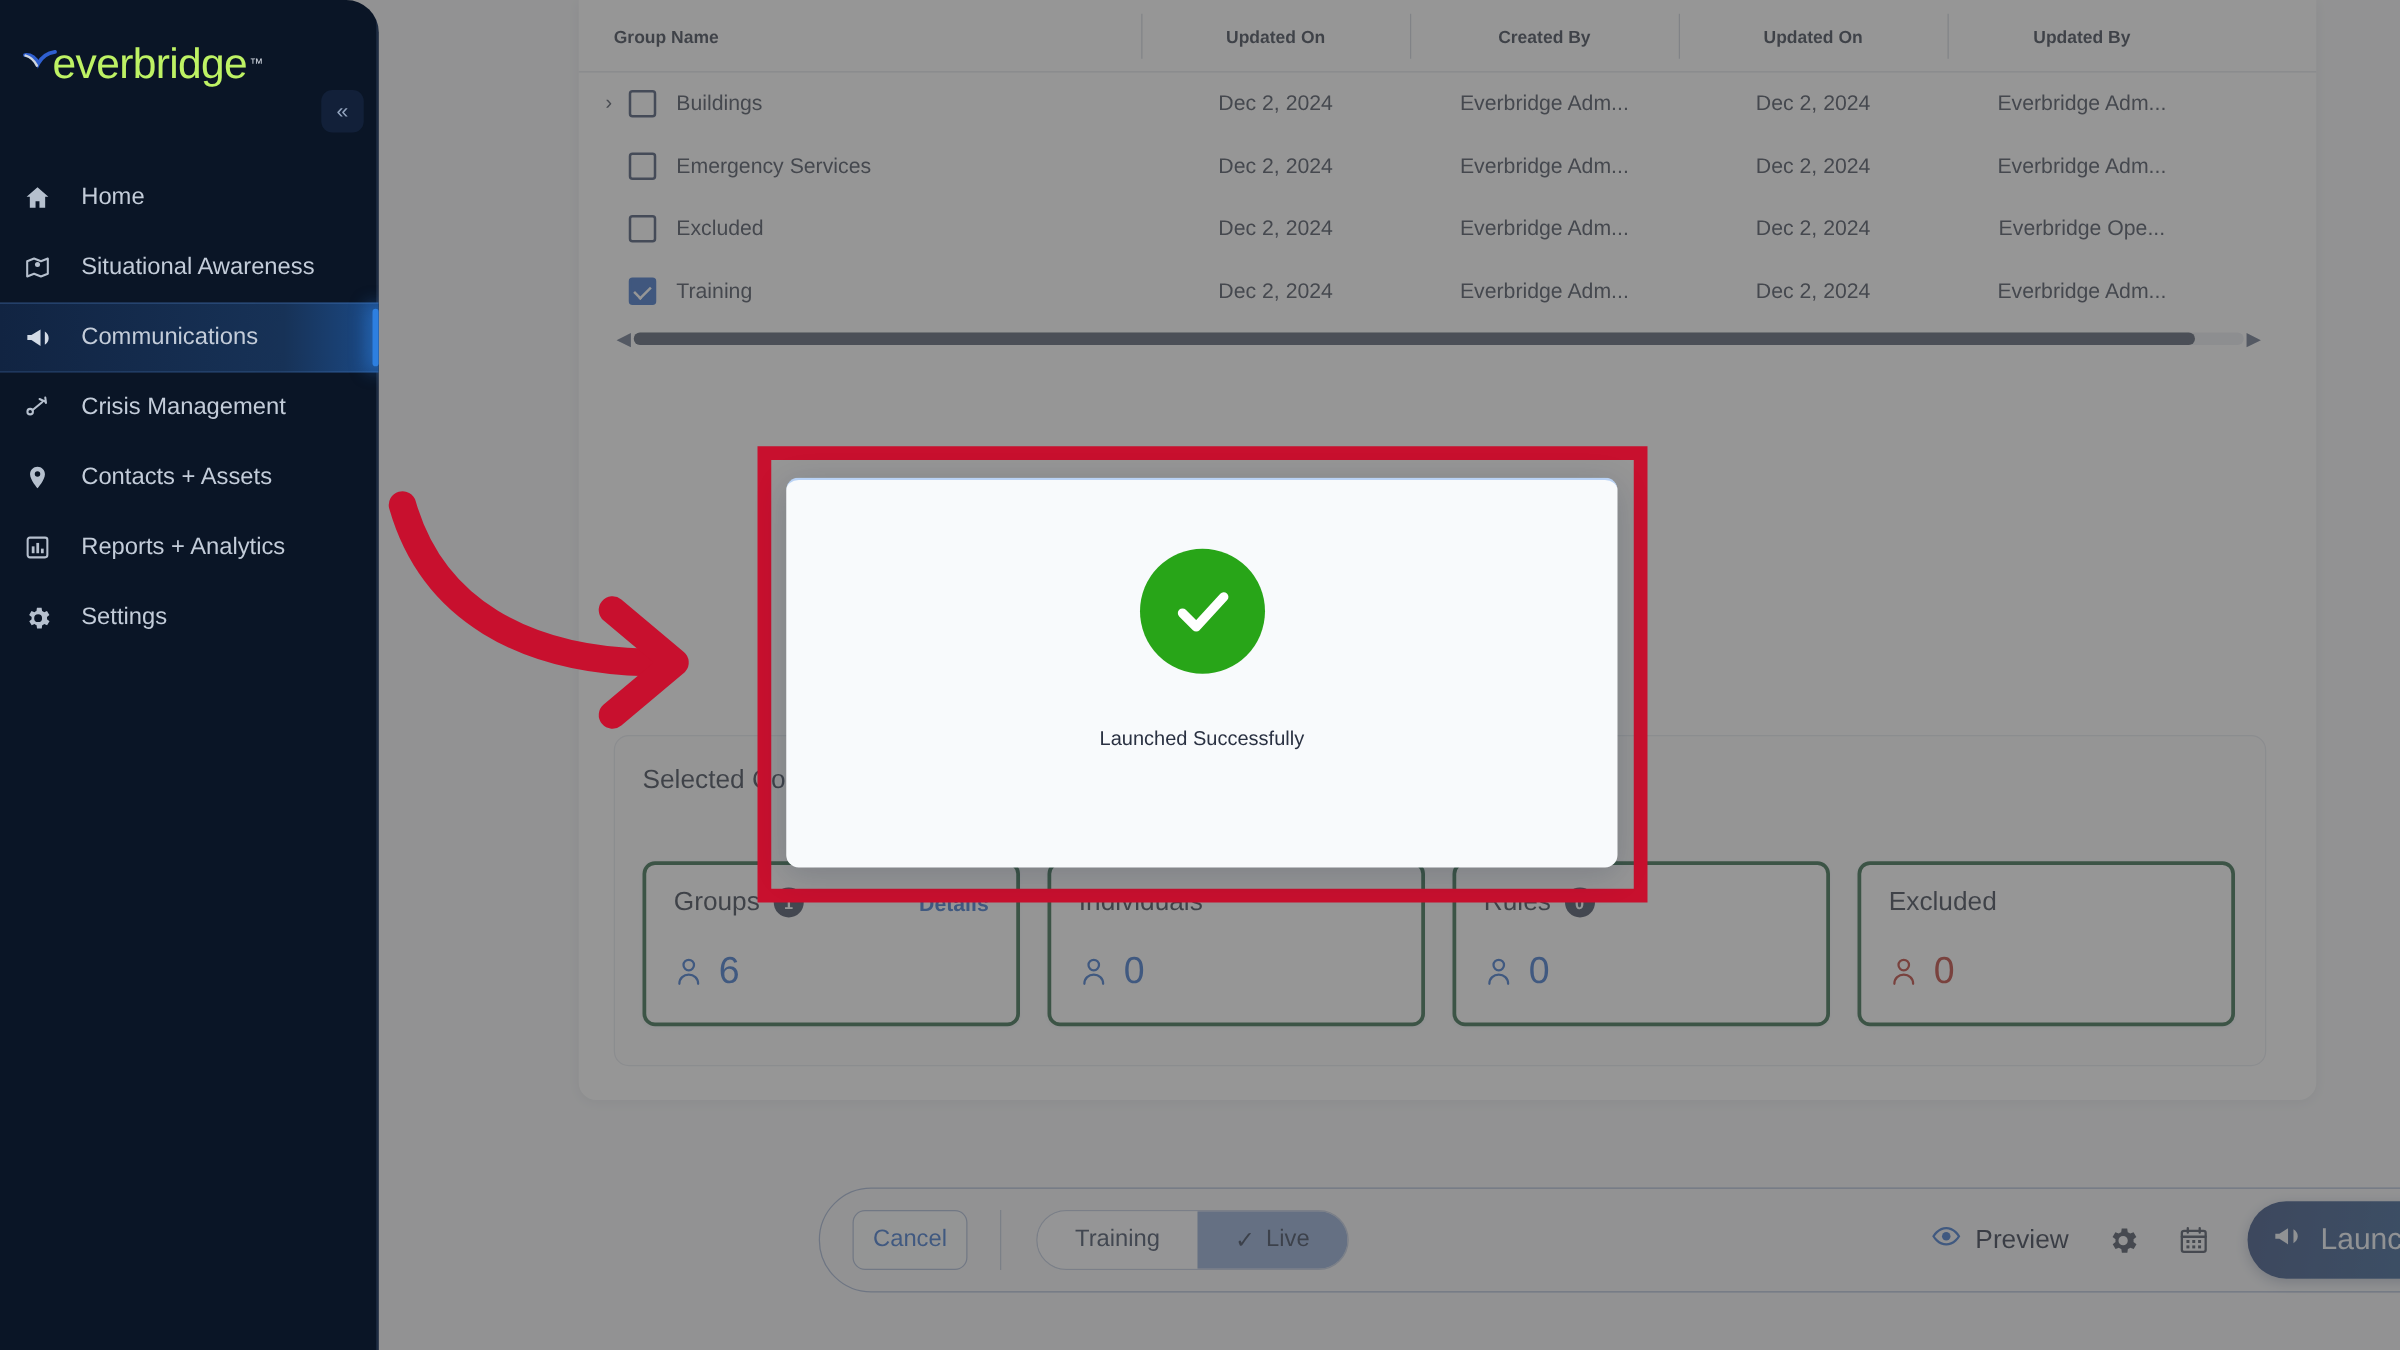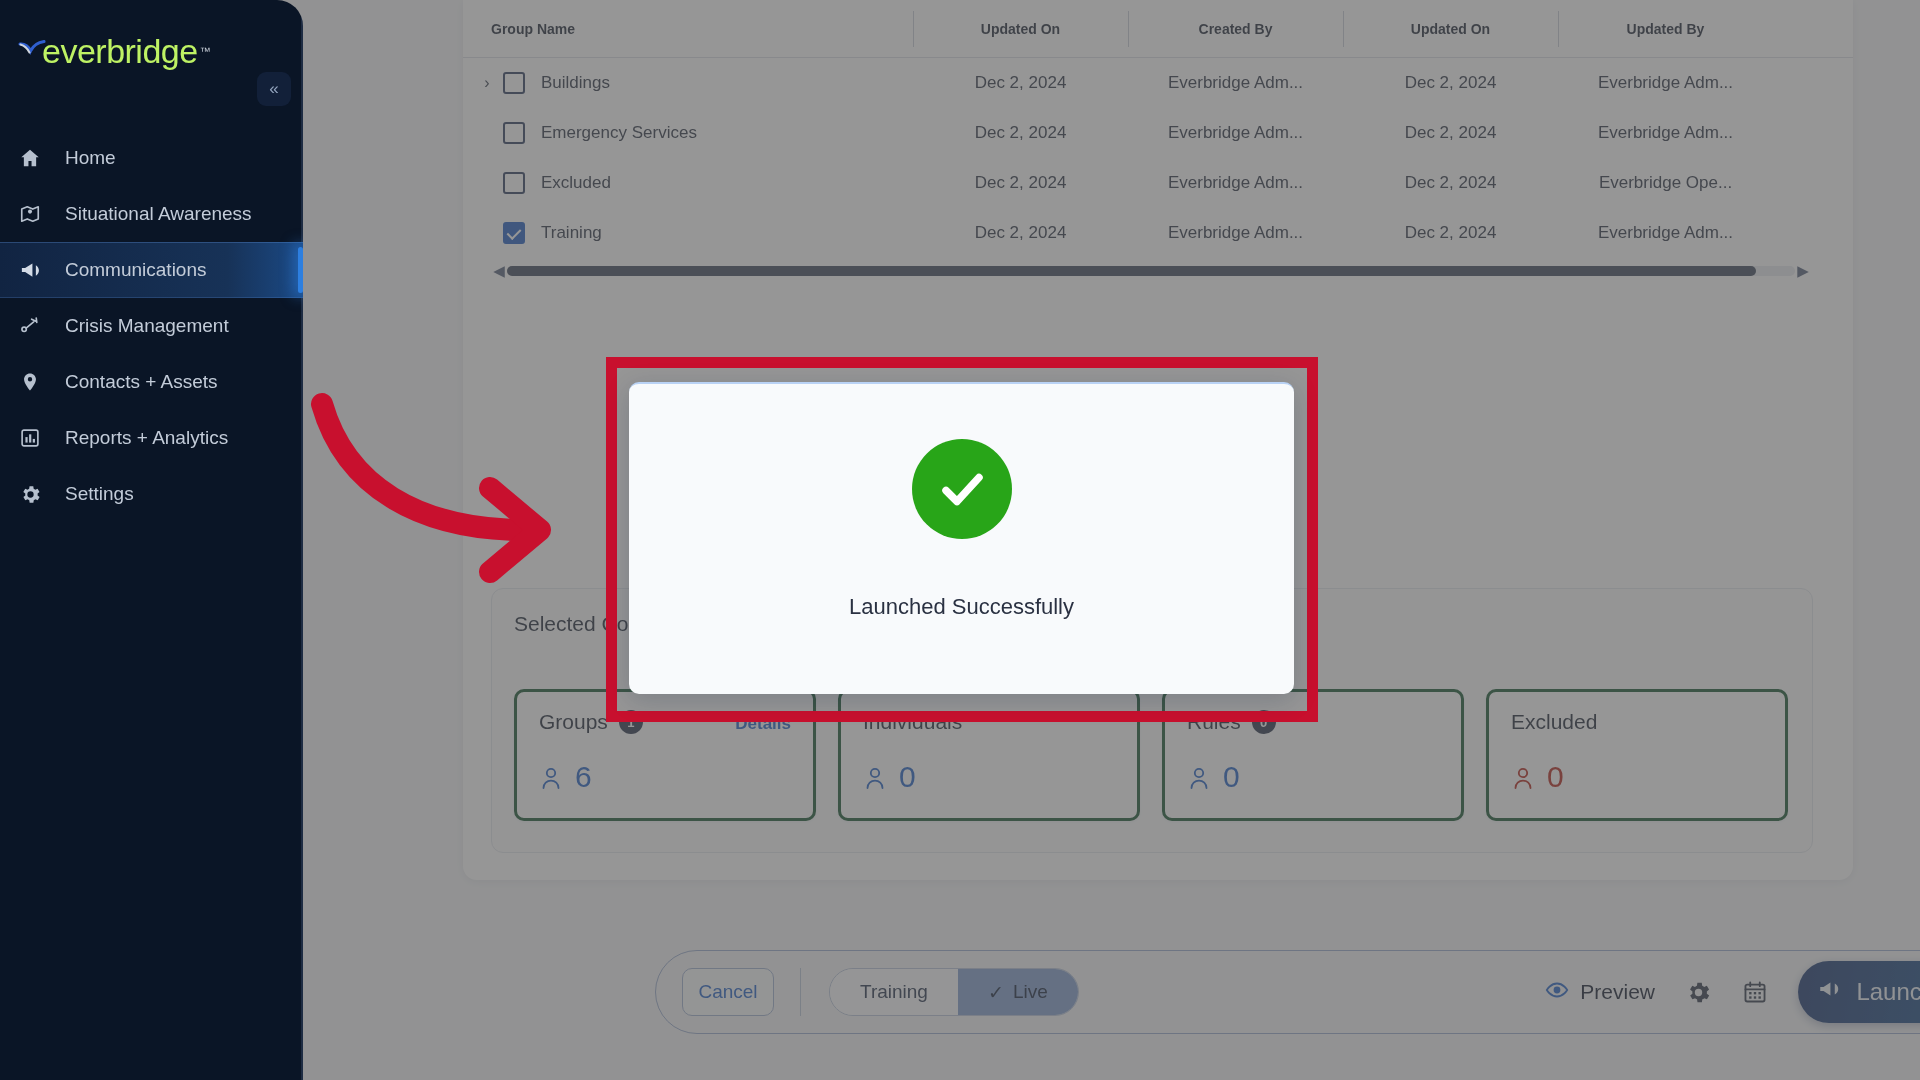--- a/index.html
+++ b/index.html
@@ -349,22 +349,22 @@
     align-items: center;
   }
   #modal-check-circle {
     margin-top: 55px;
     width: 100px; height: 100px;
     border-radius: 50%;
     background: #28a518;
     display: flex; align-items: center; justify-content: center;
   }
   #modal-message {
-    margin-top: 55px;
-    font-size: 22px;
+    margin-top: 44px;
+    font-size: 16px;
     color: #2a3142;
   }
 
   
   #red-arrow {
     position: absolute;
     left: 300px; top: 390px;
     width: 270px; height: 220px;
     z-index: 92;
     pointer-events: none;

